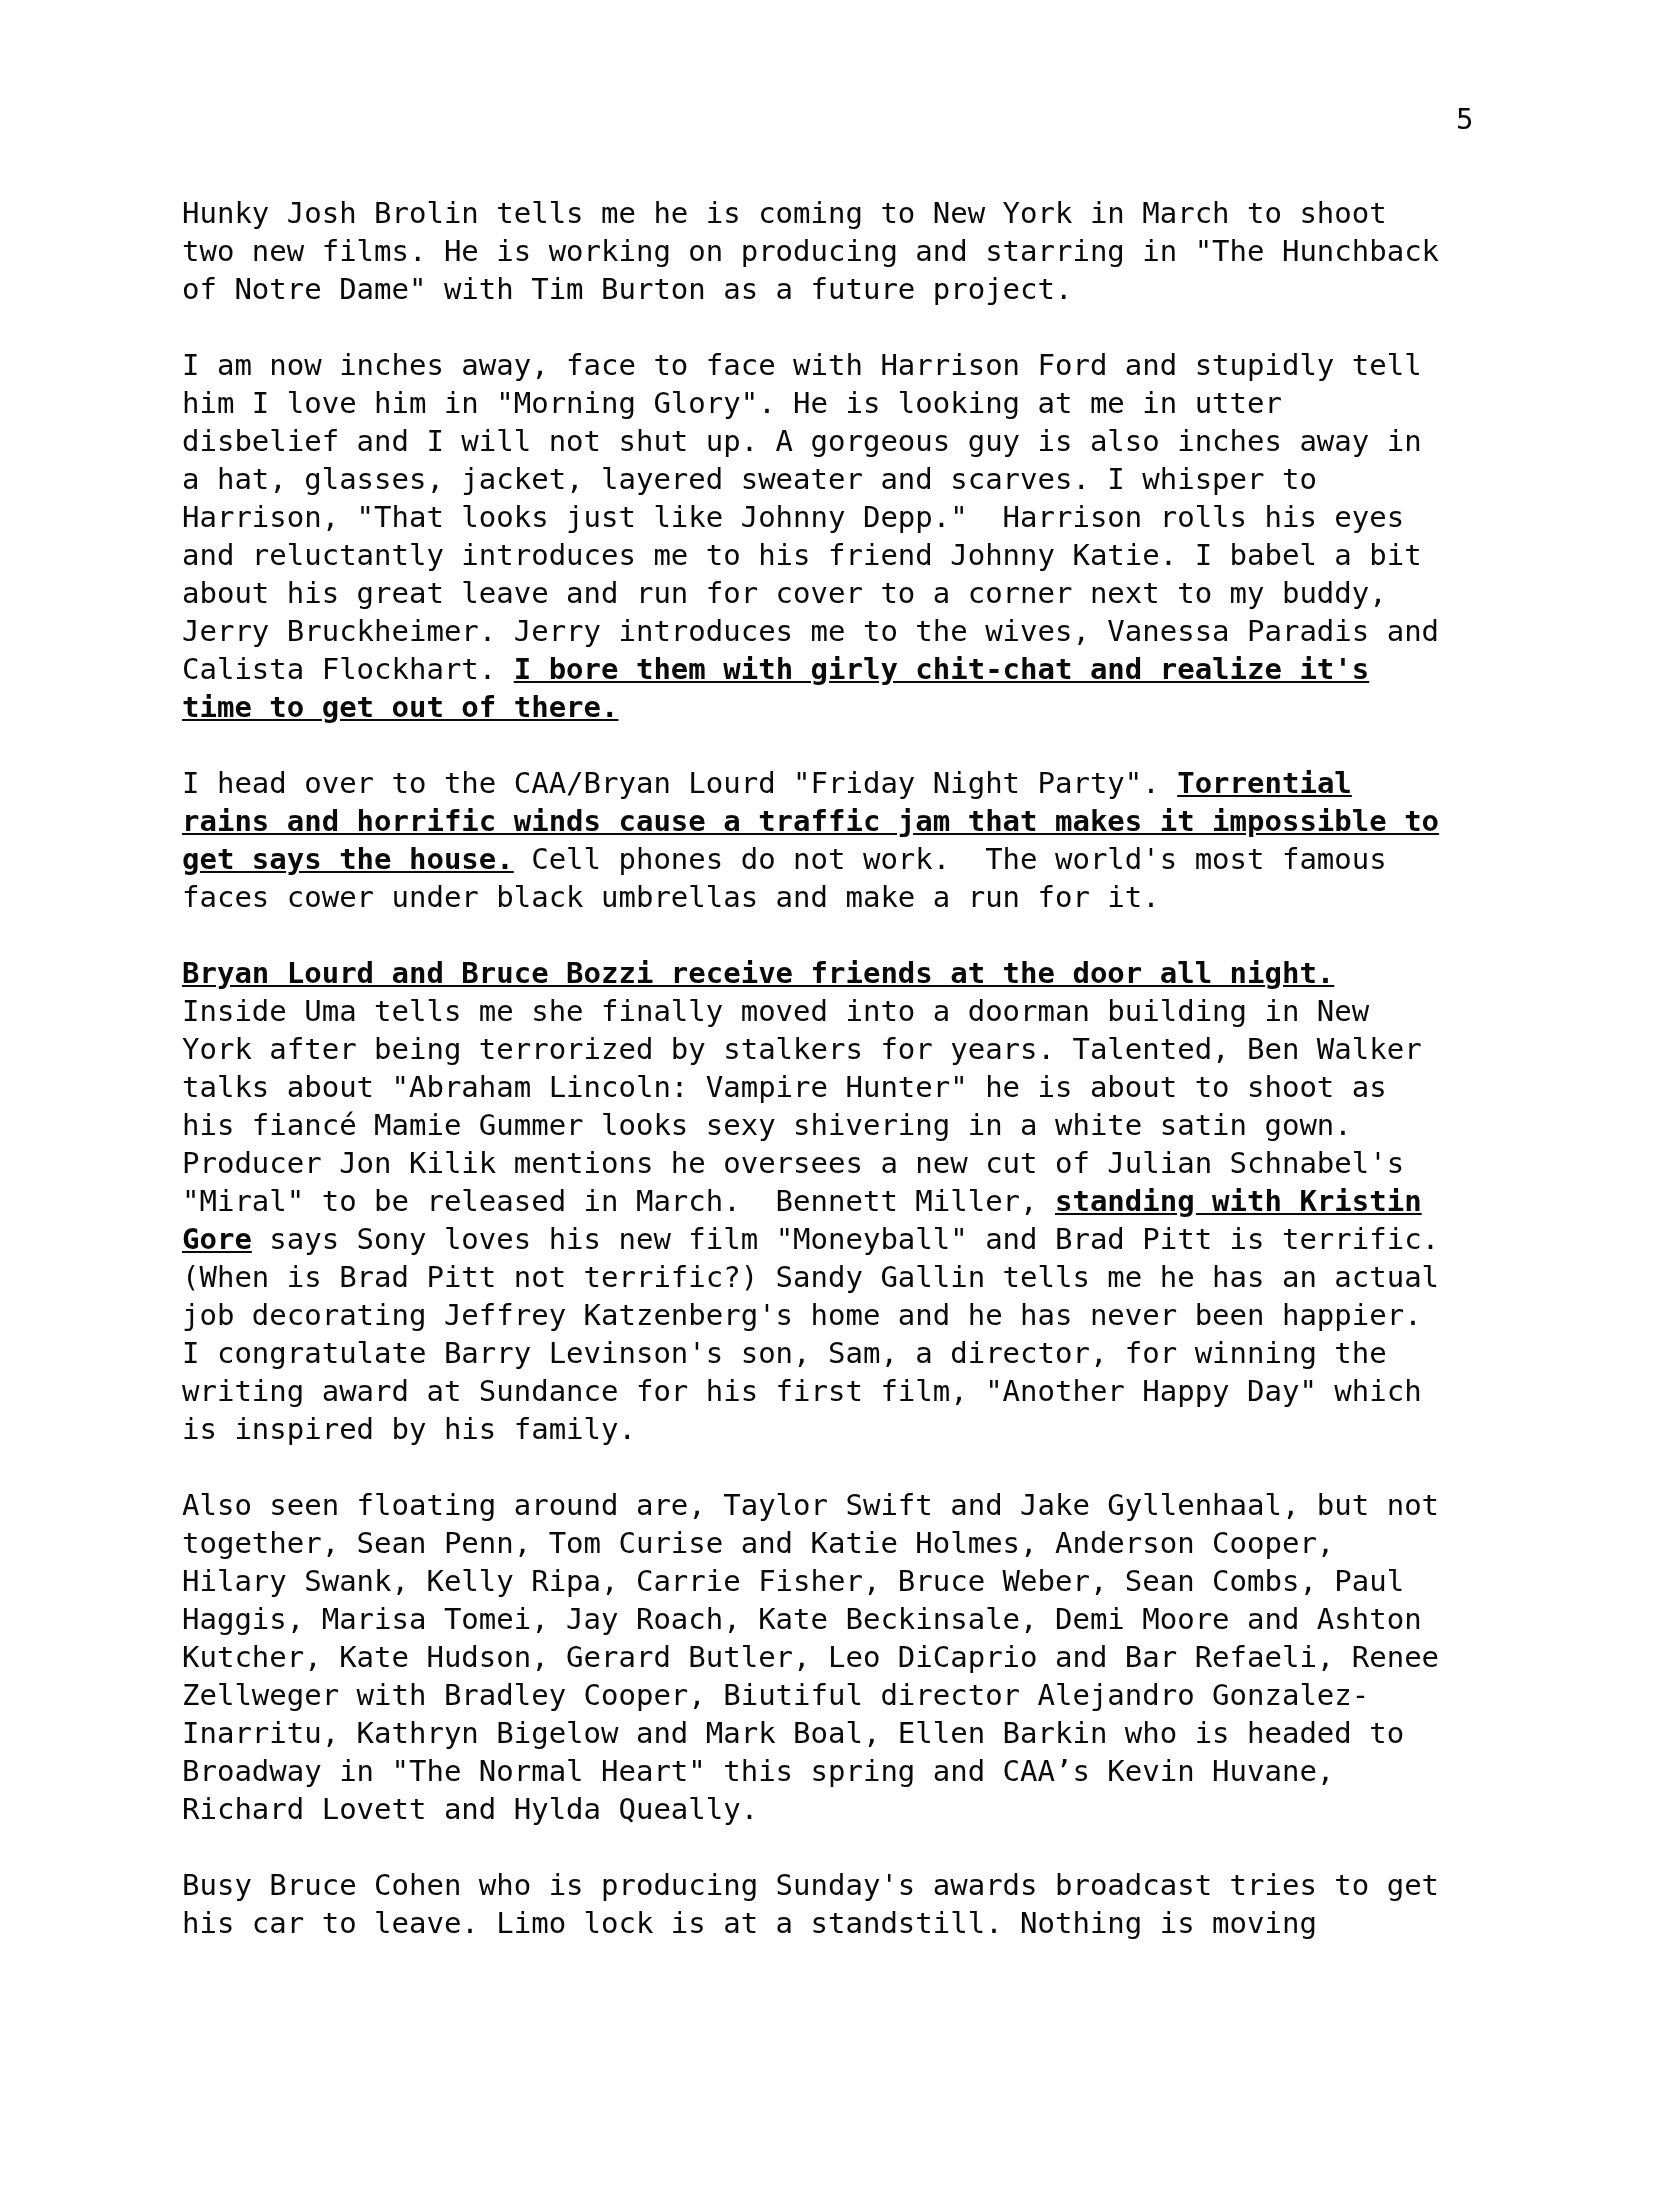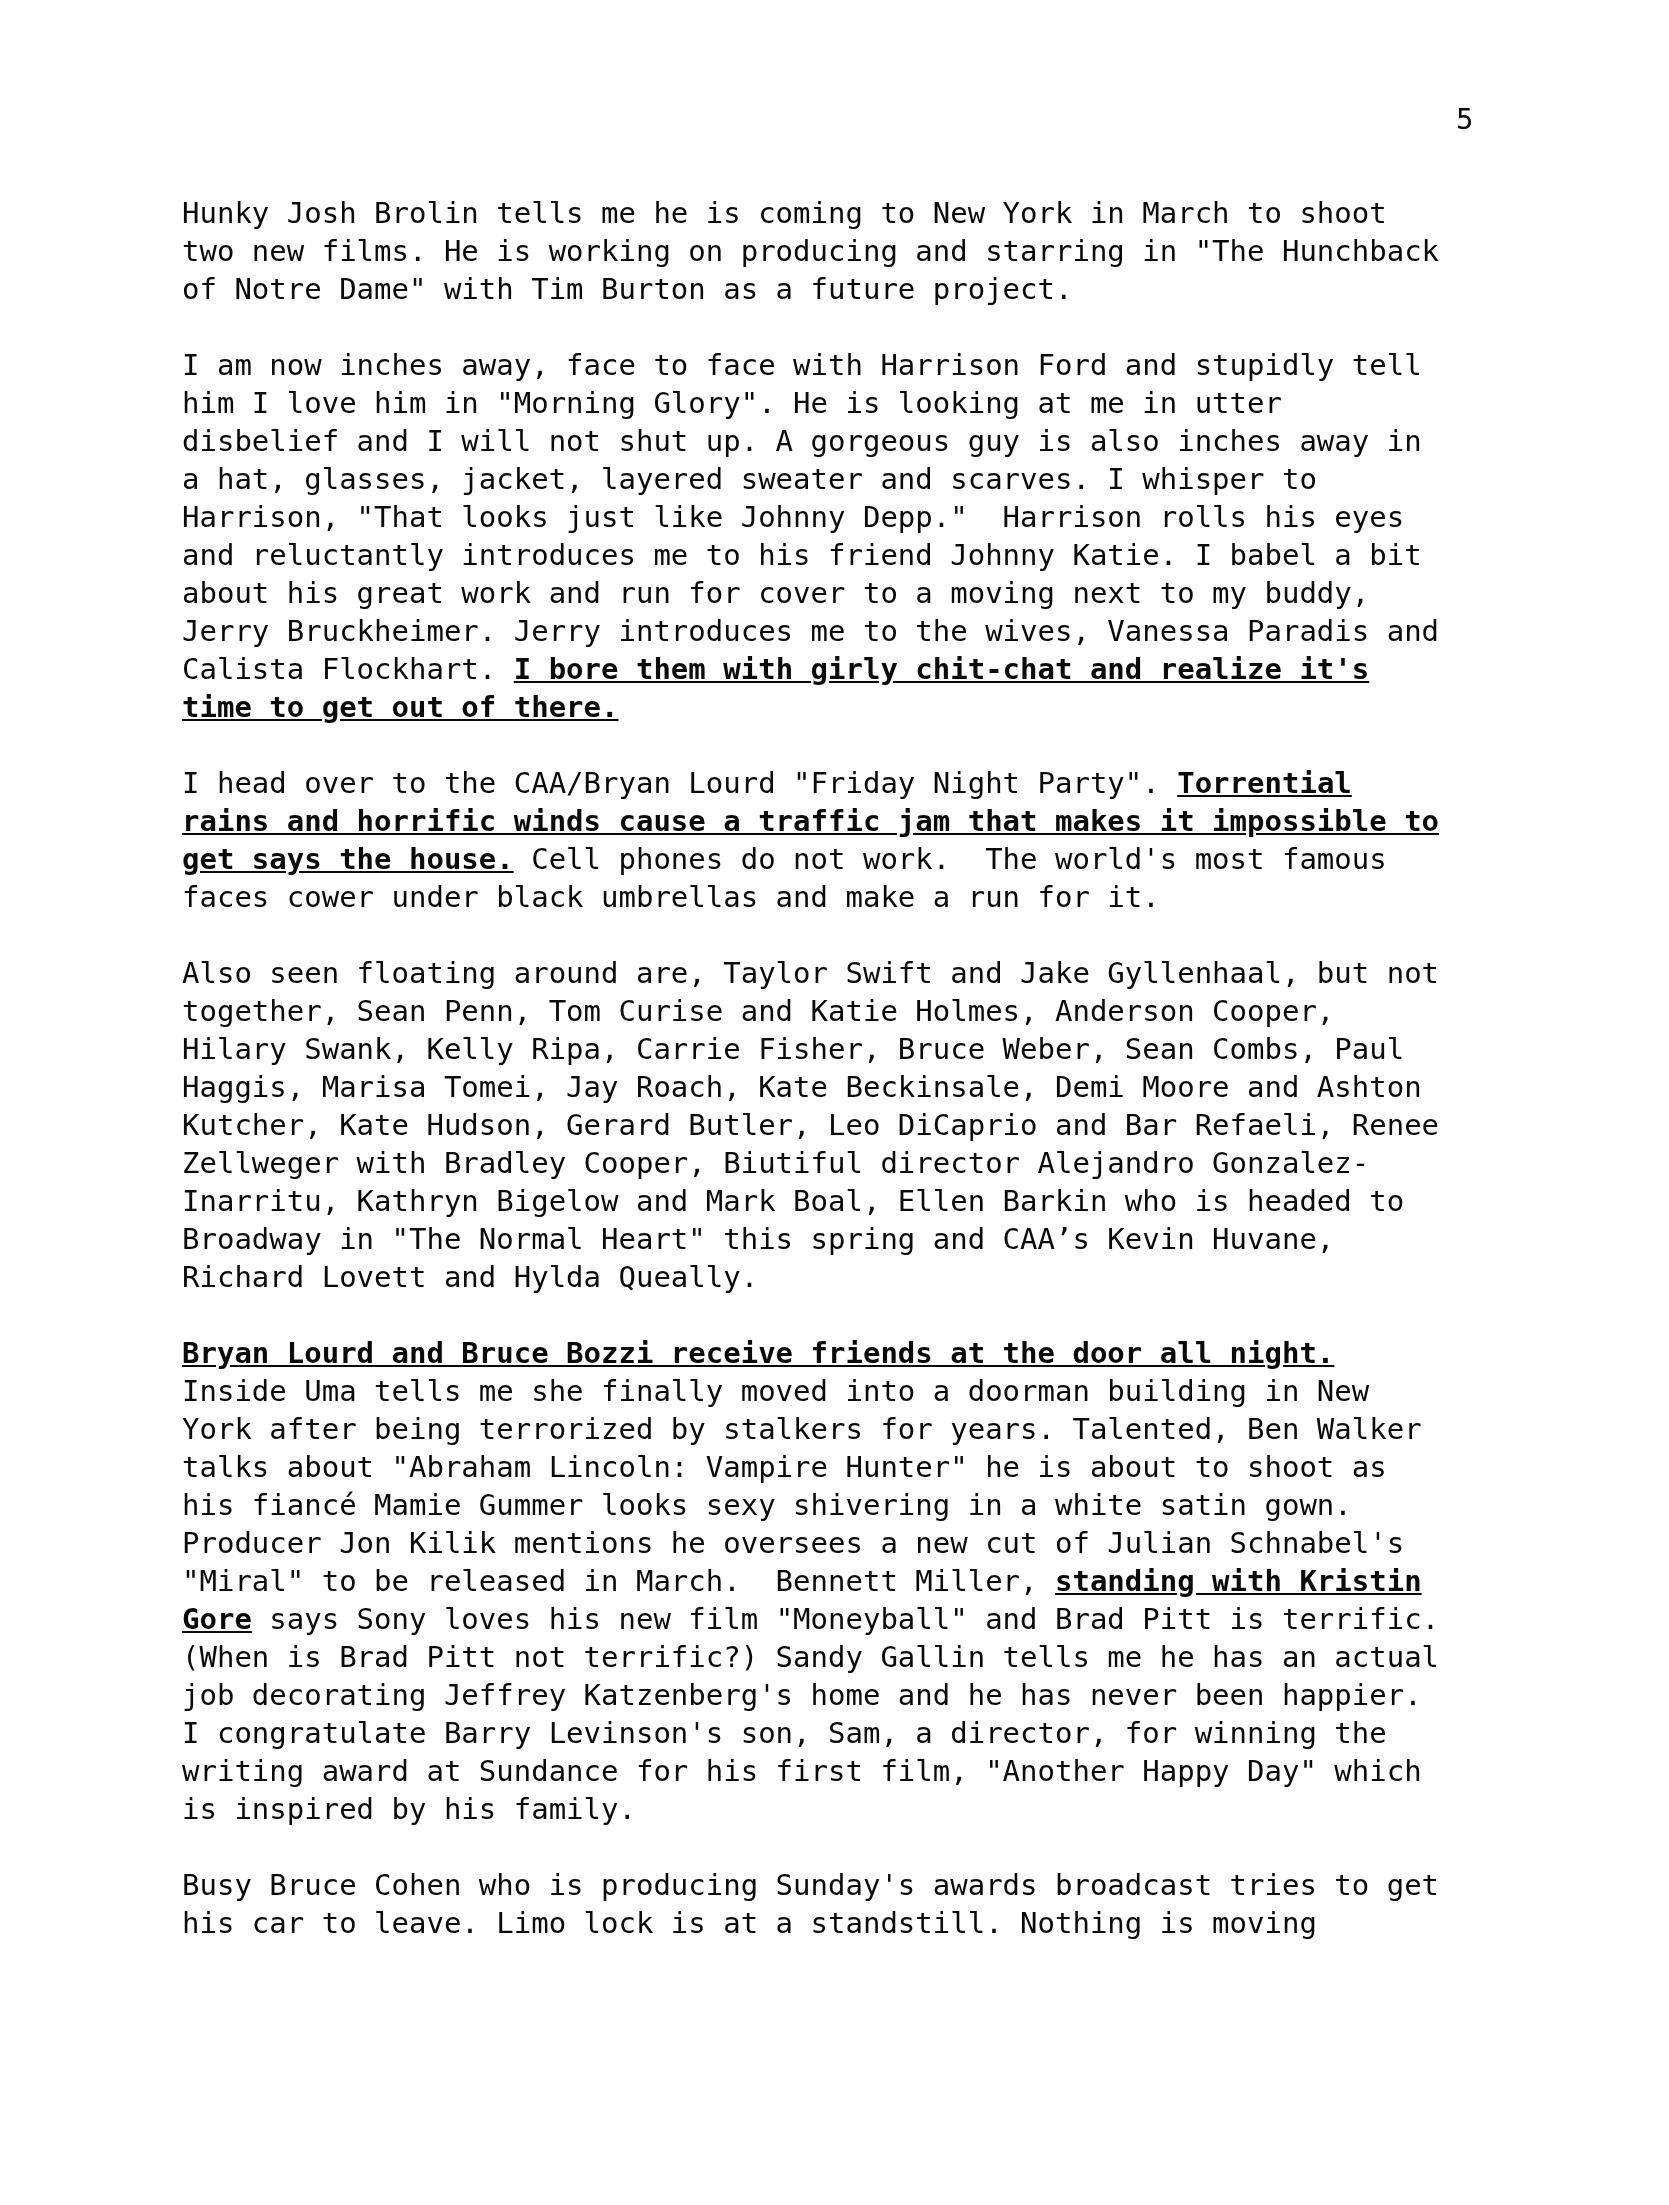--- a/index.html
+++ b/index.html
@@ -54,57 +54,57 @@
         <div class="line"><span>two new films. He is working on producing and starring in "The Hunchback</span></div>
         <div class="line"><span>of Notre Dame" with Tim Burton as a future project.</span></div>
       </div>
       <div class="para">
         <div class="line"><span>I am now inches away, face to face with Harrison Ford and stupidly tell</span></div>
         <div class="line"><span>him I love him in "Morning Glory". He is looking at me in utter</span></div>
         <div class="line"><span>disbelief and I will not shut up. A gorgeous guy is also inches away in</span></div>
         <div class="line"><span>a hat, glasses, jacket, layered sweater and scarves. I whisper to</span></div>
         <div class="line"><span>Harrison, "That looks just like Johnny Depp."  Harrison rolls his eyes</span></div>
         <div class="line"><span>and reluctantly introduces me to his friend Johnny Katie. I babel a bit</span></div>
-        <div class="line"><span>about his great work and run for cover to a moving next to my buddy,</span></div>
+        <div class="line"><span>about his great leave and run for cover to a corner next to my buddy,</span></div>
         <div class="line"><span>Jerry Bruckheimer. Jerry introduces me to the wives, Vanessa Paradis and</span></div>
         <div class="line"><span>Calista Flockhart. </span><span class="b">I bore them with girly chit-chat and realize it's</span></div>
         <div class="line"><span class="b">time to get out of there.</span></div>
       </div>
       <div class="para">
         <div class="line"><span>I head over to the CAA/Bryan Lourd "Friday Night Party". </span><span class="b">Torrential</span></div>
         <div class="line"><span class="b">rains and horrific winds cause a traffic jam that makes it impossible to</span></div>
         <div class="line"><span class="b">get says the house.</span><span> Cell phones do not work.  The world's most famous</span></div>
         <div class="line"><span>faces cower under black umbrellas and make a run for it.</span></div>
-      </div>
-      <div class="para">
-        <div class="line"><span>Also seen floating around are, Taylor Swift and Jake Gyllenhaal, but not</span></div>
-        <div class="line"><span>together, Sean Penn, Tom Curise and Katie Holmes, Anderson Cooper,</span></div>
-        <div class="line"><span>Hilary Swank, Kelly Ripa, Carrie Fisher, Bruce Weber, Sean Combs, Paul</span></div>
-        <div class="line"><span>Haggis, Marisa Tomei, Jay Roach, Kate Beckinsale, Demi Moore and Ashton</span></div>
-        <div class="line"><span>Kutcher, Kate Hudson, Gerard Butler, Leo DiCaprio and Bar Refaeli, Renee</span></div>
-        <div class="line"><span>Zellweger with Bradley Cooper, Biutiful director Alejandro Gonzalez-</span></div>
-        <div class="line"><span>Inarritu, Kathryn Bigelow and Mark Boal, Ellen Barkin who is headed to</span></div>
-        <div class="line"><span>Broadway in "The Normal Heart" this spring and CAA’s Kevin Huvane,</span></div>
-        <div class="line"><span>Richard Lovett and Hylda Queally.</span></div>
       </div>
       <div class="para">
         <div class="line"><span class="b">Bryan Lourd and Bruce Bozzi receive friends at the door all night.</span></div>
         <div class="line"><span>Inside Uma tells me she finally moved into a doorman building in New</span></div>
         <div class="line"><span>York after being terrorized by stalkers for years. Talented, Ben Walker</span></div>
         <div class="line"><span>talks about "Abraham Lincoln: Vampire Hunter" he is about to shoot as</span></div>
         <div class="line"><span>his fiancé Mamie Gummer looks sexy shivering in a white satin gown.</span></div>
         <div class="line"><span>Producer Jon Kilik mentions he oversees a new cut of Julian Schnabel's</span></div>
         <div class="line"><span>"Miral" to be released in March.  Bennett Miller, </span><span class="b">standing with Kristin</span></div>
         <div class="line"><span class="b">Gore</span><span> says Sony loves his new film "Moneyball" and Brad Pitt is terrific.</span></div>
         <div class="line"><span>(When is Brad Pitt not terrific?) Sandy Gallin tells me he has an actual</span></div>
         <div class="line"><span>job decorating Jeffrey Katzenberg's home and he has never been happier.</span></div>
         <div class="line"><span>I congratulate Barry Levinson's son, Sam, a director, for winning the</span></div>
         <div class="line"><span>writing award at Sundance for his first film, "Another Happy Day" which</span></div>
         <div class="line"><span>is inspired by his family.</span></div>
       </div>
       <div class="para">
+        <div class="line"><span>Also seen floating around are, Taylor Swift and Jake Gyllenhaal, but not</span></div>
+        <div class="line"><span>together, Sean Penn, Tom Curise and Katie Holmes, Anderson Cooper,</span></div>
+        <div class="line"><span>Hilary Swank, Kelly Ripa, Carrie Fisher, Bruce Weber, Sean Combs, Paul</span></div>
+        <div class="line"><span>Haggis, Marisa Tomei, Jay Roach, Kate Beckinsale, Demi Moore and Ashton</span></div>
+        <div class="line"><span>Kutcher, Kate Hudson, Gerard Butler, Leo DiCaprio and Bar Refaeli, Renee</span></div>
+        <div class="line"><span>Zellweger with Bradley Cooper, Biutiful director Alejandro Gonzalez-</span></div>
+        <div class="line"><span>Inarritu, Kathryn Bigelow and Mark Boal, Ellen Barkin who is headed to</span></div>
+        <div class="line"><span>Broadway in "The Normal Heart" this spring and CAA’s Kevin Huvane,</span></div>
+        <div class="line"><span>Richard Lovett and Hylda Queally.</span></div>
+      </div>
+      <div class="para">
         <div class="line"><span>Busy Bruce Cohen who is producing Sunday's awards broadcast tries to get</span></div>
         <div class="line"><span>his car to leave. Limo lock is at a standstill. Nothing is moving</span></div>
       </div>
     </div>
   <div class="footer">HOUSE_OVERSIGHT_012694</div>
 </div>
 
 
 </body></html>

